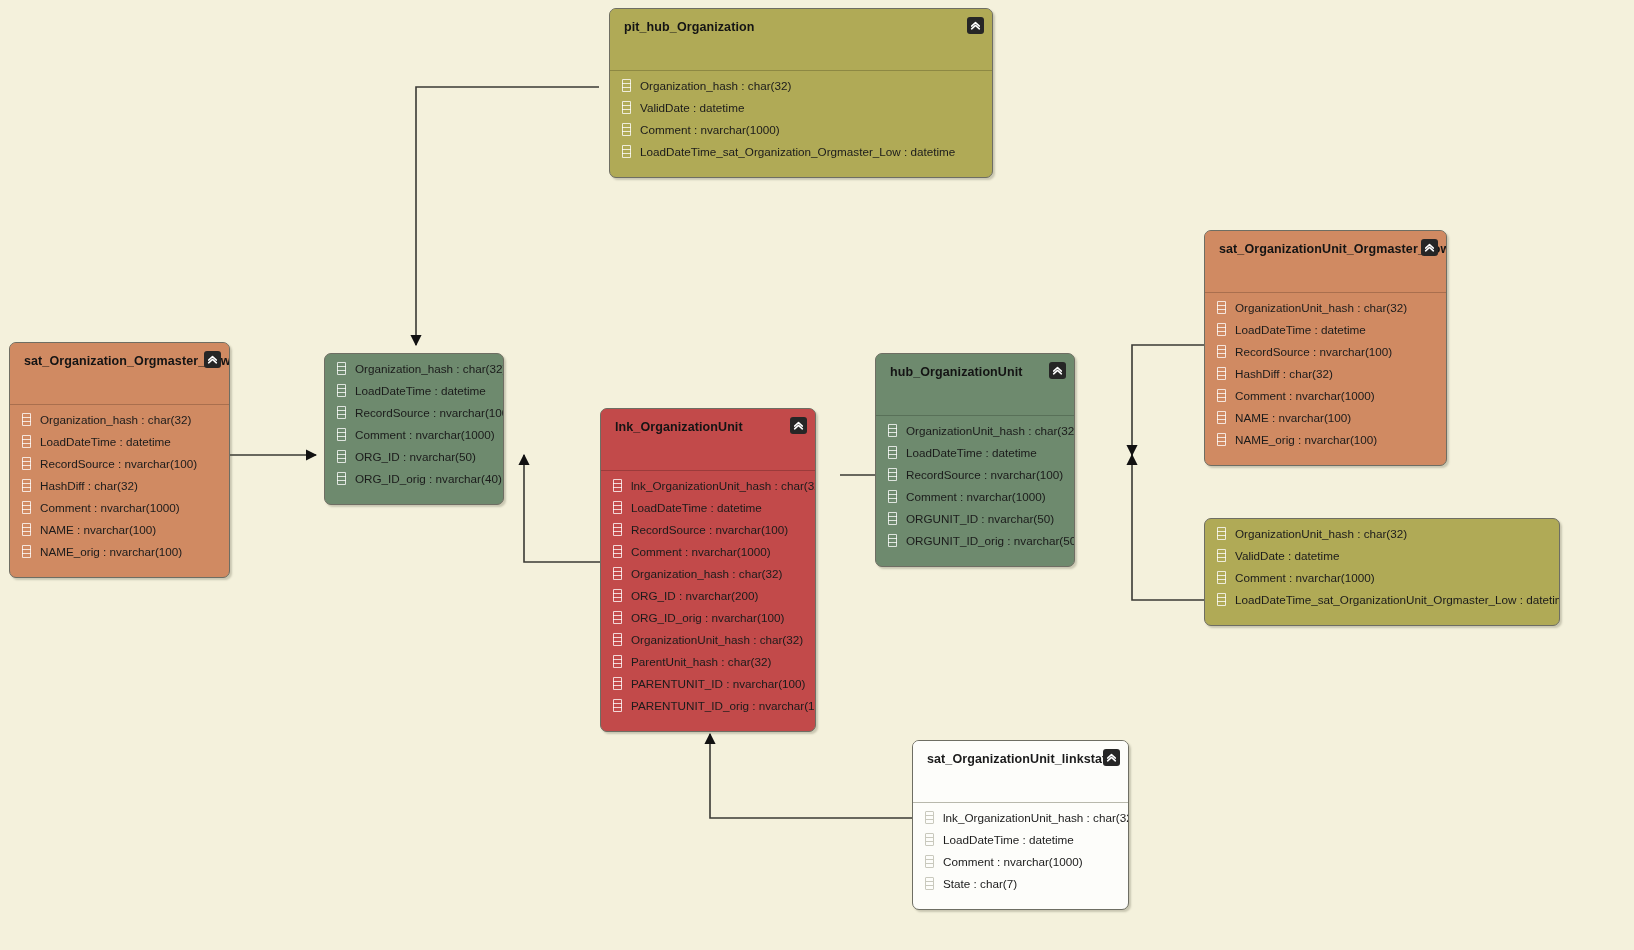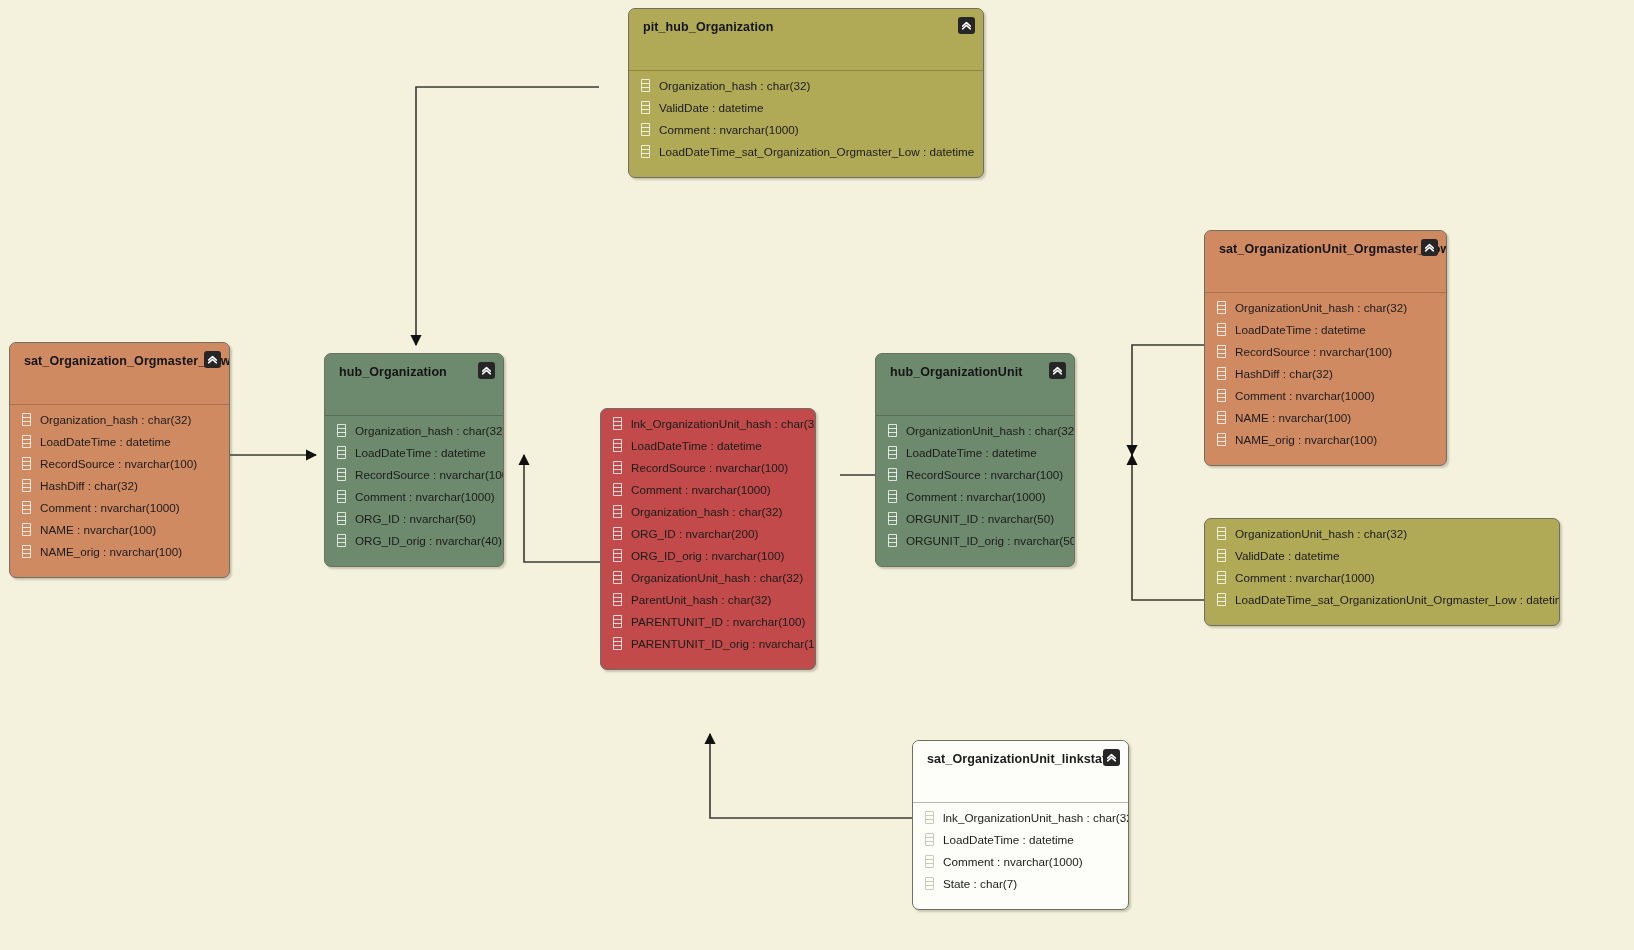--- a/index.html
+++ b/index.html
@@ -136,21 +136,21 @@
         <polyline points="230,455 316,455" marker-end="url(#arrow-r)"></polyline>
         <polyline points="600,562 524,562 524,455" marker-end="url(#arrow-r)"></polyline>
         <polyline points="840,475 903,475" marker-end="url(#arrow-r)"></polyline>
         <polyline points="1204,345 1132,345 1132,455" marker-end="url(#arrow-r)"></polyline>
         <polyline points="1204,600 1132,600 1132,455" marker-end="url(#arrow-r)"></polyline>
         <polyline points="912,818 710,818 710,734" marker-end="url(#arrow-r)"></polyline>
       </g>
   </svg>
 
   <div id="entity-layer">
-      <div class="entity t-olive" style="left: 628px; top: 8px; width: 356px;">
+      <div class="entity t-olive" style="left: 609px; top: 8px; width: 384px;">
         <div class="entity-header">
           <span class="entity-title">pit_hub_Organization</span>
           <span class="collapse-icon">
             <svg width="11" height="11" viewBox="0 0 12 12" aria-hidden="true">
               <path d="M1.8 6.6 L6 2.9 L10.2 6.6" fill="none" stroke="#ffffff" stroke-width="1.7" stroke-linecap="round" stroke-linejoin="round"></path>
               <path d="M1.8 9.6 L6 5.9 L10.2 9.6" fill="none" stroke="#ffffff" stroke-width="1.7" stroke-linecap="round" stroke-linejoin="round"></path>
             </svg>
           </span>
         </div>
         <div class="entity-body">
@@ -248,29 +248,20 @@
             <span class="field-icon"></span>
             <span class="field-text">NAME : nvarchar(100)</span>
           </div>
           <div class="field-row">
             <span class="field-icon"></span>
             <span class="field-text">NAME_orig : nvarchar(100)</span>
           </div>
         </div>
       </div>
       <div class="entity t-green" style="left: 324px; top: 353px; width: 180px;">
-        <div class="entity-header">
-          <span class="entity-title">hub_Organization</span>
-          <span class="collapse-icon">
-            <svg width="11" height="11" viewBox="0 0 12 12" aria-hidden="true">
-              <path d="M1.8 6.6 L6 2.9 L10.2 6.6" fill="none" stroke="#ffffff" stroke-width="1.7" stroke-linecap="round" stroke-linejoin="round"></path>
-              <path d="M1.8 9.6 L6 5.9 L10.2 9.6" fill="none" stroke="#ffffff" stroke-width="1.7" stroke-linecap="round" stroke-linejoin="round"></path>
-            </svg>
-          </span>
-        </div>
         <div class="entity-body">
           <div class="field-row">
             <span class="field-icon"></span>
             <span class="field-text">Organization_hash : char(32)</span>
           </div>
           <div class="field-row">
             <span class="field-icon"></span>
             <span class="field-text">LoadDateTime : datetime</span>
           </div>
           <div class="field-row">
@@ -322,20 +313,29 @@
             <span class="field-icon"></span>
             <span class="field-text">ORGUNIT_ID : nvarchar(50)</span>
           </div>
           <div class="field-row">
             <span class="field-icon"></span>
             <span class="field-text">ORGUNIT_ID_orig : nvarchar(50)</span>
           </div>
         </div>
       </div>
       <div class="entity t-red" style="left: 600px; top: 408px; width: 216px;">
+        <div class="entity-header">
+          <span class="entity-title">lnk_OrganizationUnit</span>
+          <span class="collapse-icon">
+            <svg width="11" height="11" viewBox="0 0 12 12" aria-hidden="true">
+              <path d="M1.8 6.6 L6 2.9 L10.2 6.6" fill="none" stroke="#ffffff" stroke-width="1.7" stroke-linecap="round" stroke-linejoin="round"></path>
+              <path d="M1.8 9.6 L6 5.9 L10.2 9.6" fill="none" stroke="#ffffff" stroke-width="1.7" stroke-linecap="round" stroke-linejoin="round"></path>
+            </svg>
+          </span>
+        </div>
         <div class="entity-body">
           <div class="field-row">
             <span class="field-icon"></span>
             <span class="field-text">lnk_OrganizationUnit_hash : char(32)</span>
           </div>
           <div class="field-row">
             <span class="field-icon"></span>
             <span class="field-text">LoadDateTime : datetime</span>
           </div>
           <div class="field-row">

